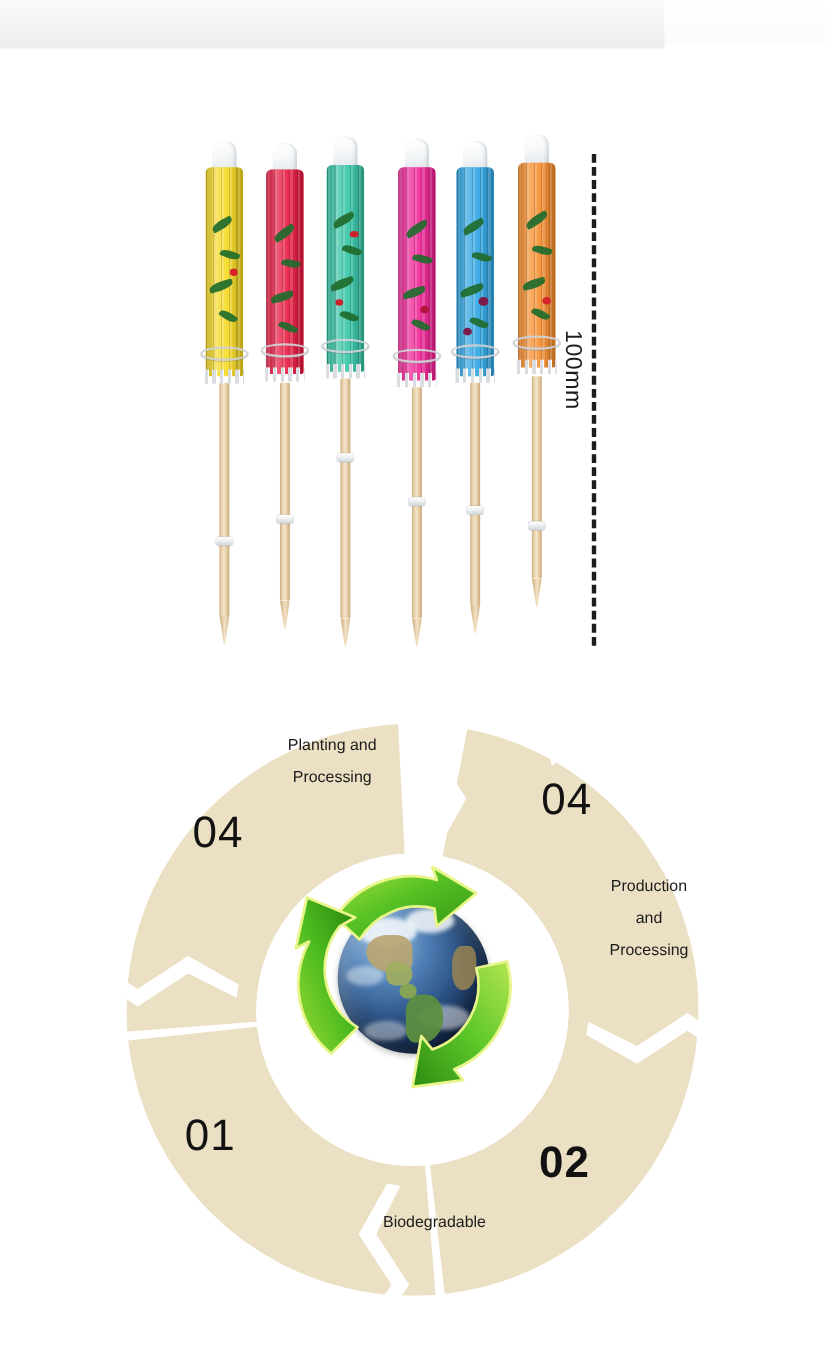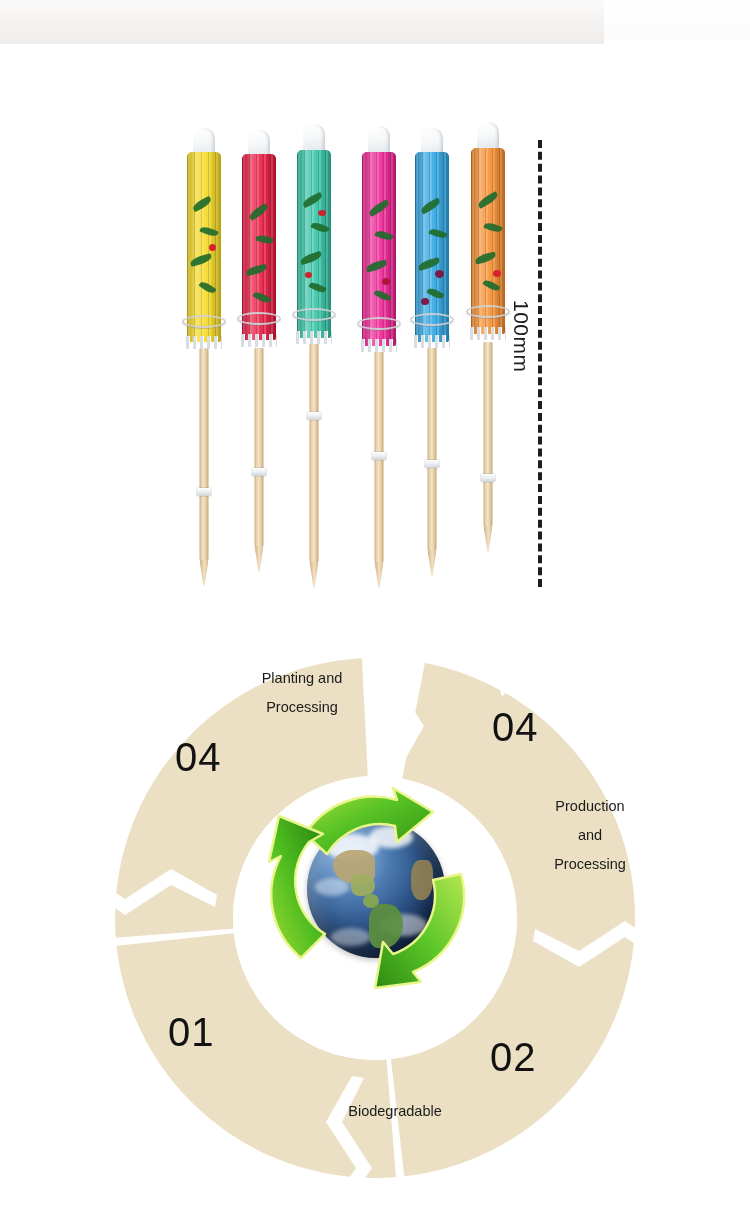--- a/index.html
+++ b/index.html
@@ -331,21 +331,21 @@
 
         <path d="M 0,-12 L 23,-12 L 51,28 L 25,66 L 55,112 L 29,158 L 17,156 L 39,112 L 9,66 L 35,28 Z" transform="rotate(270 375 316) translate(369 0)"></path>
       </g>
     </svg>
 
     <svg width="750" height="621" viewBox="0 0 750 621" style="pointer-events:none;">
       <circle cx="375" cy="316" r="142" fill="#ffffff"></circle>
     </svg>
 
     <div class="cyc-num" style="left:492px;top:105px;">04</div>
-    <div class="cyc-num" style="left:490px;top:435px;">02</div>
+    <div class="cyc-num" style="left:490px;top:435px;font-weight:bold;">02</div>
     <div class="cyc-num" style="left:168px;top:410px;">01</div>
     <div class="cyc-num" style="left:175px;top:135px;">04</div>
 
     <div class="cyc-lbl" style="left:520px;top:190px;width:140px;">
       <div>Production</div>
       <div>and</div>
       <div>Processing</div>
     </div>
 
     <div class="cyc-lbl" style="left:325px;top:495px;width:140px;text-align:center;">

